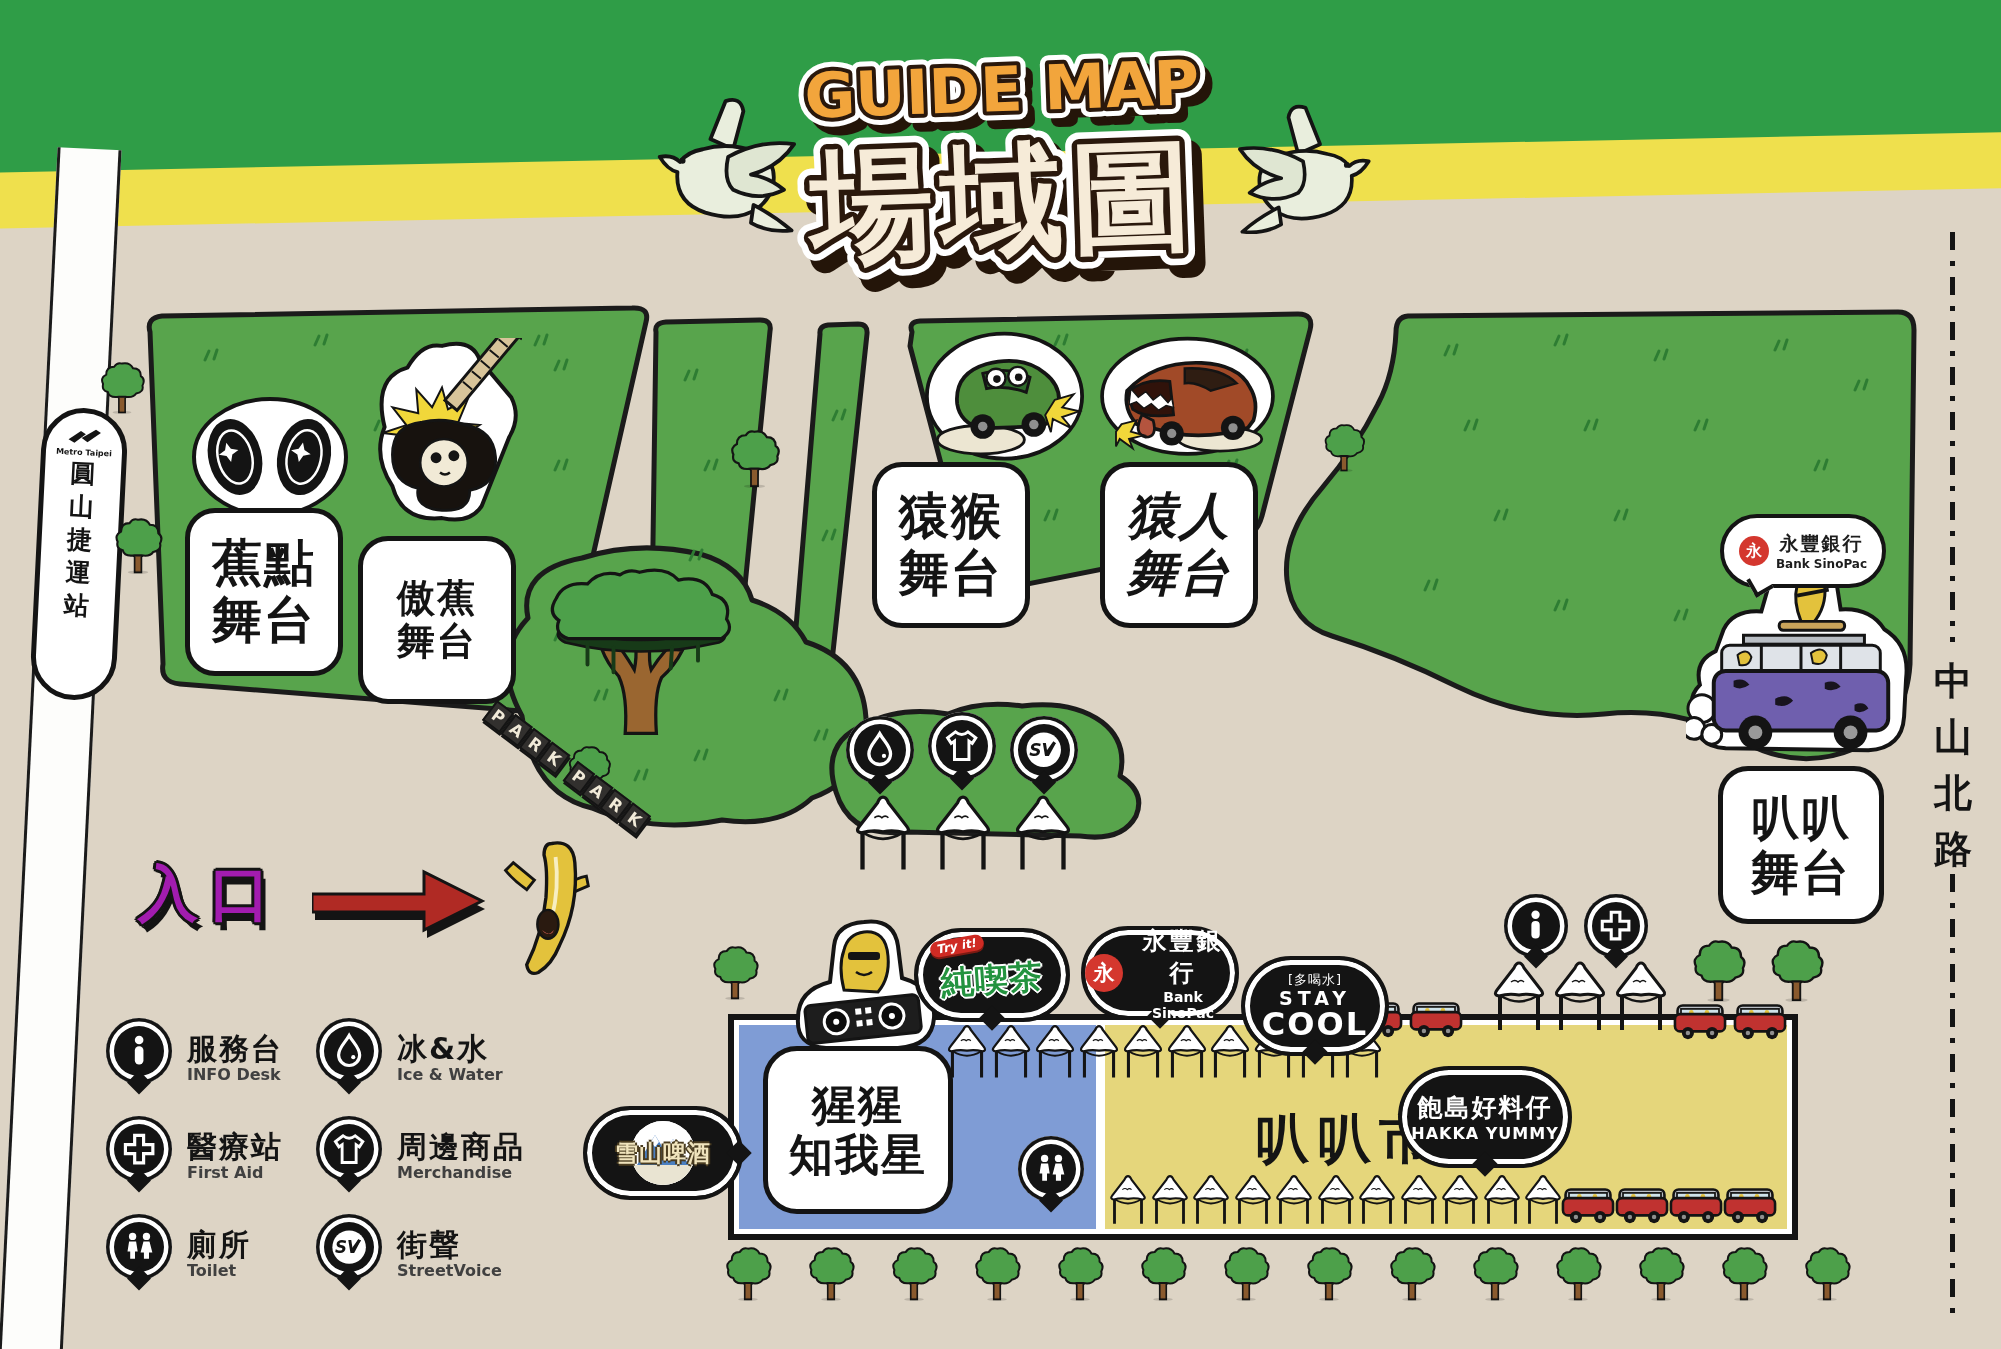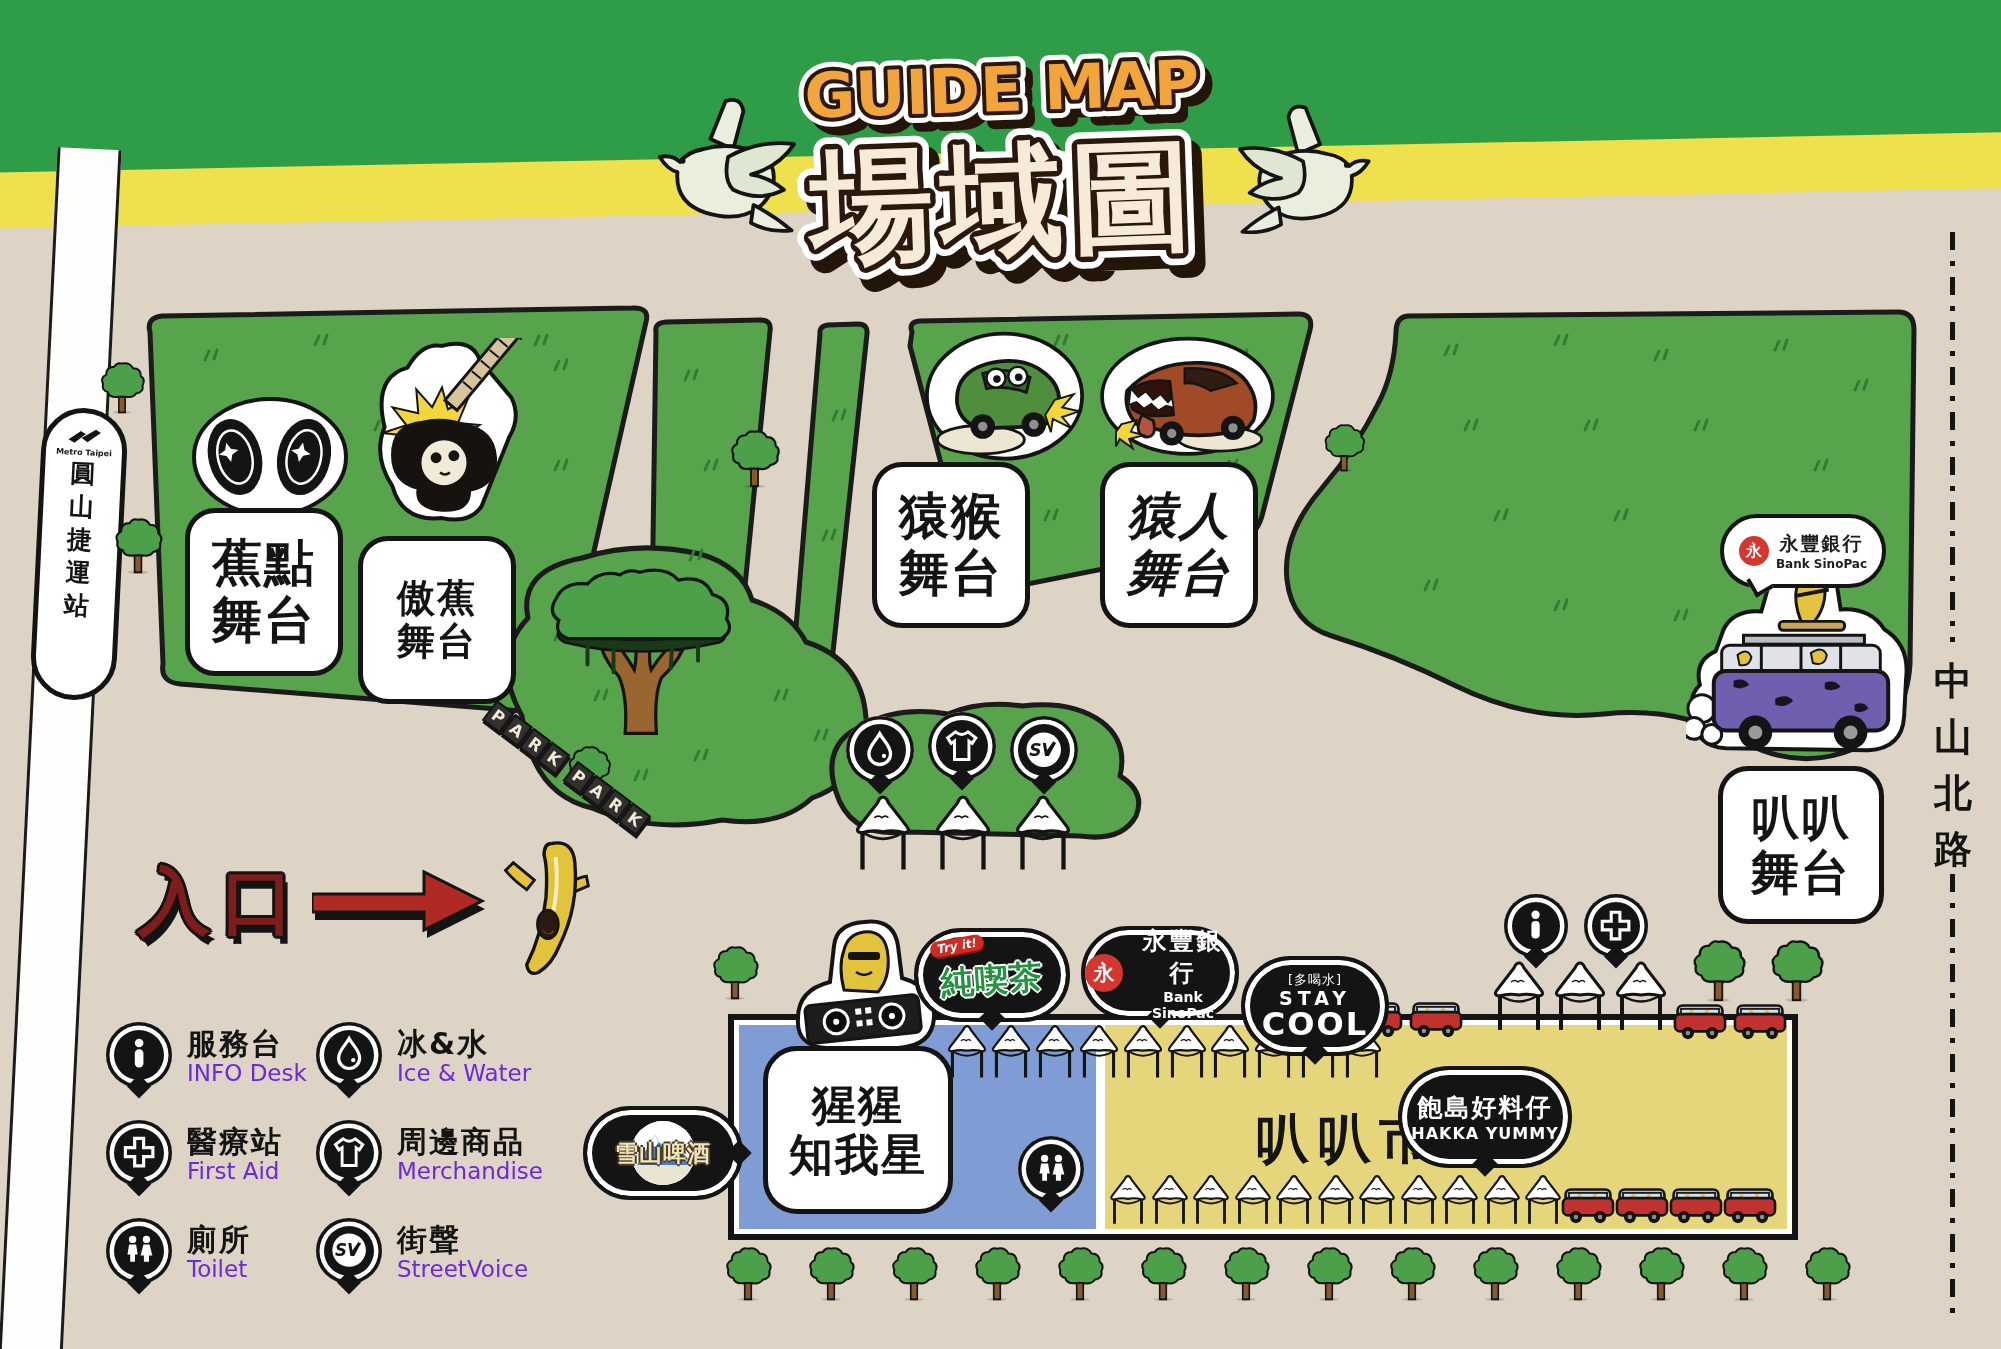--- a/index.html
+++ b/index.html
@@ -77,30 +77,30 @@
   .bubble::after{content:'';position:absolute;bottom:-10px;left:26px;width:16px;height:16px;background:#fff;
         border-right:4px solid #141414;border-bottom:4px solid #141414;transform:rotate(60deg);}
 
   
   .market{position:absolute;background:#fff;border:6px solid #141414;z-index:5;}
   .m-blue{position:absolute;left:5px;top:5px;bottom:5px;width:357px;background:#7f9cd5;}
   .m-yellow{position:absolute;left:371px;top:5px;bottom:5px;right:5px;background:#e5d67b;}
   .market-name{position:absolute;left:150px;top:78px;font-size:54px;font-weight:bold;letter-spacing:8px;color:#141414;}
 
   
-  .entrance{position:absolute;left:138px;top:854px;font-size:72px;font-weight:bold;color:#7f1d1d;letter-spacing:12px;z-index:10;
+  .entrance{position:absolute;left:138px;top:854px;font-size:60px;font-weight:bold;color:#a21caf;letter-spacing:12px;z-index:10;
       text-shadow:-3px 0 #141414,3px 0 #141414,0 -3px #141414,0 3px #141414,-2px -2px #141414,2px 2px #141414,
                   -2px 2px #141414,2px -2px #141414,5px 8px 0 #141414;}
 
   
   .legend-item{position:absolute;display:flex;align-items:flex-end;z-index:10;}
   .legend-item .pin{position:relative;flex:0 0 auto;}
   .lg-txt{margin-left:15px;display:flex;flex-direction:column;padding-top:9px;}
   .lg-zh{font-size:30px;font-weight:bold;letter-spacing:2px;line-height:1.1;}
-  .lg-en{font-size:23px;font-weight:normal;color:#6d28d9;line-height:1.2;}
+  .lg-en{font-size:16px;font-weight:bold;color:#404040;line-height:1.2;}
 
   
   .dash-line{position:absolute;width:5px;background:repeating-linear-gradient(#141414 0 18px,transparent 18px 29px,
        #141414 29px 34px,transparent 34px 45px);z-index:3;}
   .street-char{position:absolute;font-size:38px;font-weight:bold;z-index:3;}
 
   
   #park-sign{position:absolute;left:497px;top:700px;transform:rotate(37deg);transform-origin:top left;z-index:10;white-space:nowrap;}
   .ps-block{display:inline-block;background:#32302e;color:#f1ead8;border:2px solid #141414;font-weight:bold;
       font-size:16px;padding:1px 3px;margin-right:1px;box-shadow:2px 2px 0 #141414;}

